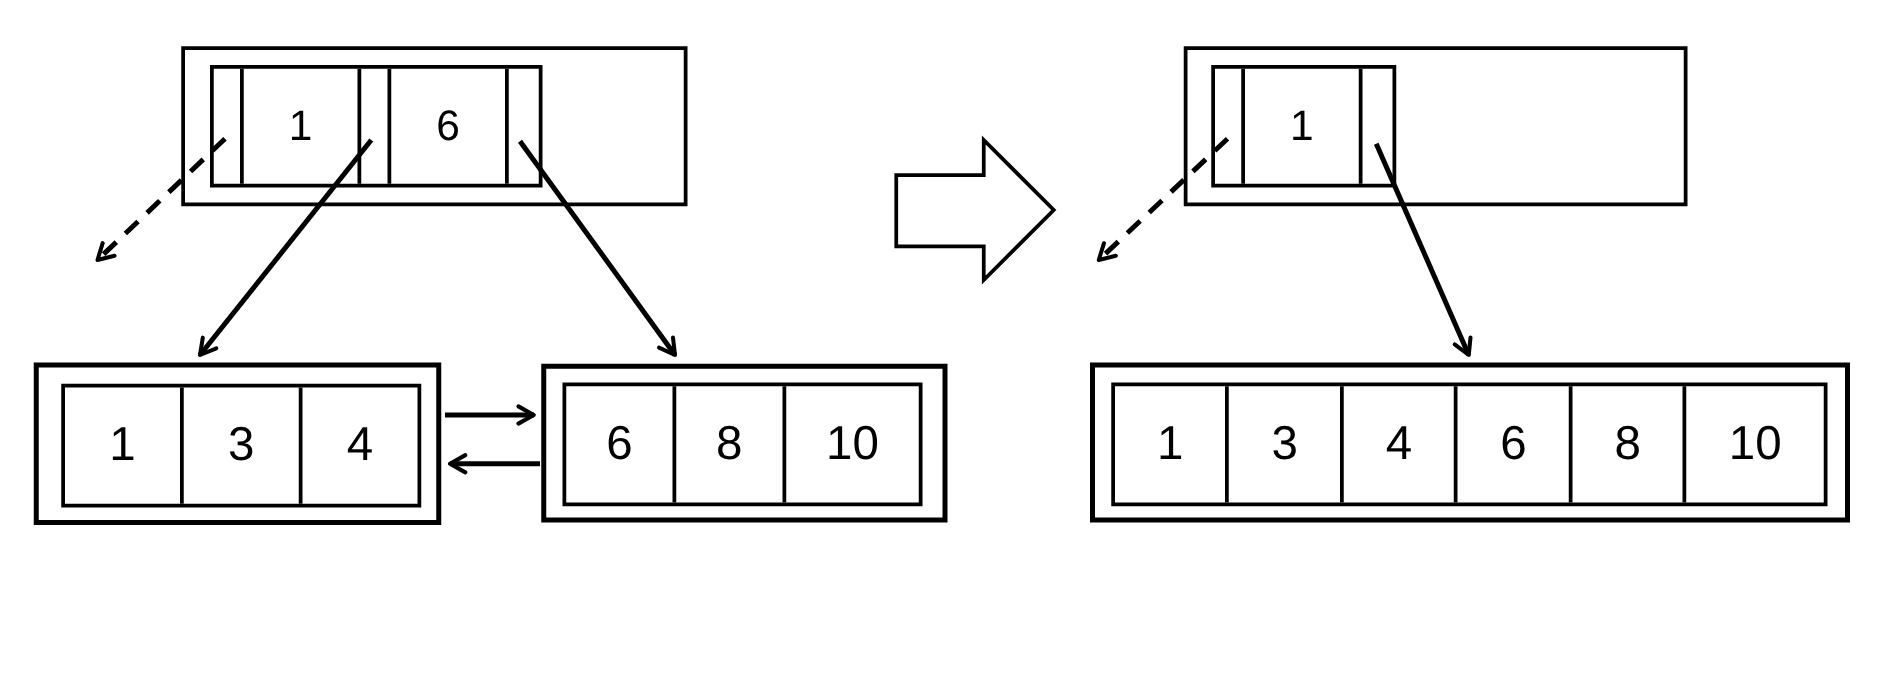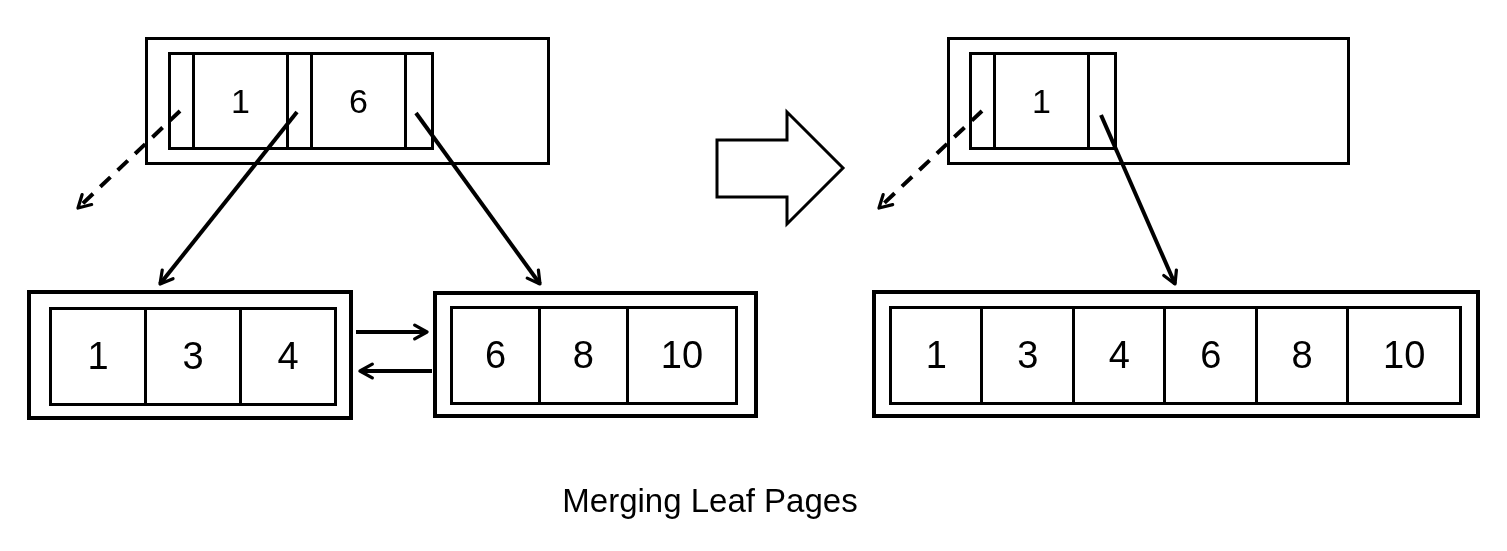--- a/index.html
+++ b/index.html
@@ -83,14 +83,13 @@
 
     <line x1="432" y1="371" x2="360" y2="371" stroke="#000" stroke-width="4" marker-end="url(#chev)"></line>
 
     <path d="M717 140 H787 V112 L843 168 L787 224 V197 H717 Z" fill="#ffffff" stroke="#000" stroke-width="3" stroke-linejoin="miter"></path>
 
     <line x1="982" y1="111" x2="879" y2="208" stroke="#000" stroke-width="4" stroke-dasharray="14 10" marker-end="url(#chev)"></line>
 
     <line x1="1101" y1="115" x2="1175" y2="284" stroke="#000" stroke-width="4" marker-end="url(#chev)"></line>
   </svg>
 
-  <div class="caption">Merging Leaf Pages</div>
 </div>
 
 </body></html>

